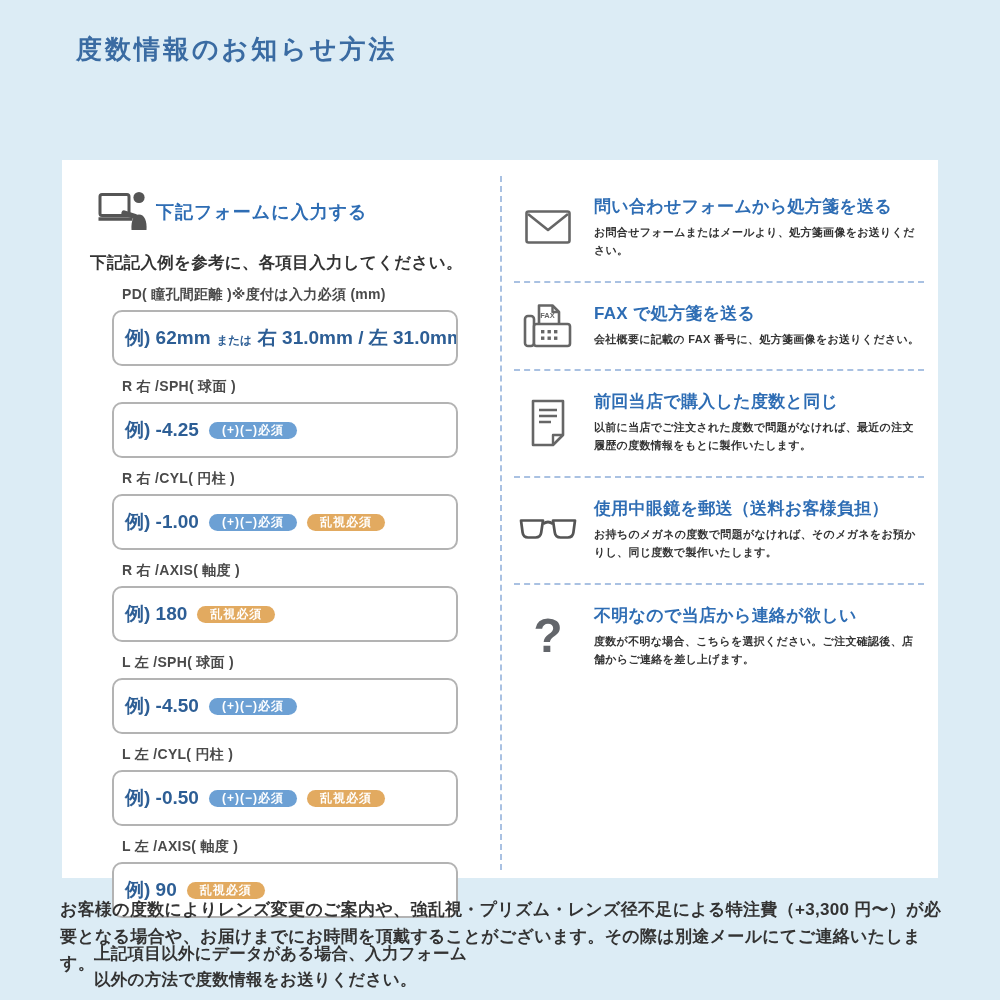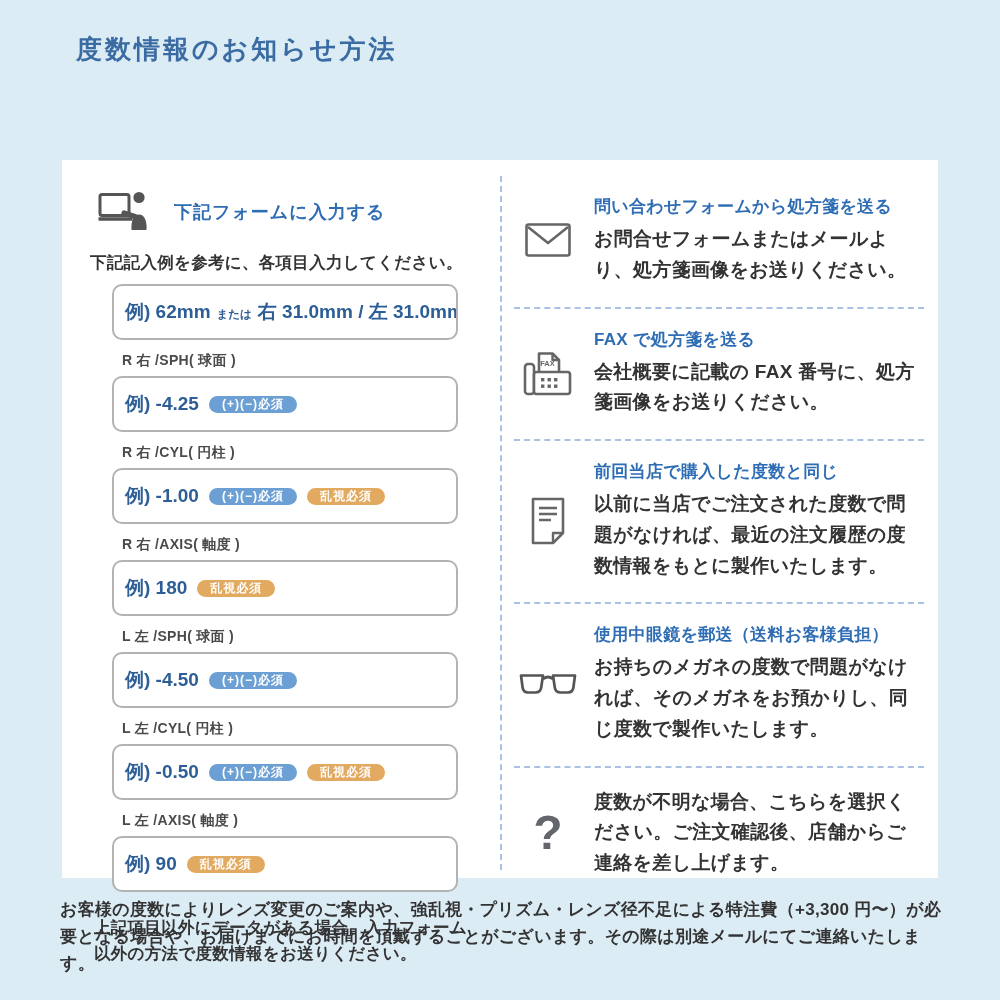--- a/index.html
+++ b/index.html
@@ -21,21 +21,21 @@
     font-size:17px; font-weight:600; line-height:1.6; letter-spacing:.3px;
   }
 
   .card {
     position:absolute; left:62px; top:160px; width:876px; height:718px;
     background:#ffffff; display:flex;
   }
 
   
   .col-left { width:438px; padding:28px 0 0 28px; }
-  .l-header { display:flex; align-items:center; gap:24px; margin:2px 0 18px 8px; }
+  .l-header { display:flex; align-items:center; gap:6px; margin:2px 0 18px 8px; }
   .l-header-label { font-size:18px; font-weight:700; color:#2e6db4; letter-spacing:1px; }
   .l-instruction { margin:0 0 10px; font-size:16.5px; font-weight:600; letter-spacing:.3px; }
   .form-rows { margin-left:22px; }
   .f-label { font-size:14px; font-weight:700; color:#4a4a4a; margin:12px 0 6px 10px; letter-spacing:.3px; }
   .f-box {
     width:346px; height:56px; background:#fff;
     border:2px solid #b3b3b3; border-radius:10px;
     display:flex; align-items:center; gap:10px; padding:0 11px;
     white-space:nowrap; overflow:hidden;
   }
@@ -54,21 +54,21 @@
   .col-right {
     flex:1; margin:16px 14px 8px 0; padding-left:12px;
     border-left:2px dashed #a9c1e2;
     display:flex; flex-direction:column;
   }
   .r-item { display:flex; align-items:center; gap:14px; padding:19px 0 21px 2px; }
   .r-item + .r-item { border-top:2px dashed #a9c1e2; }
   .r-icon { flex:0 0 64px; display:flex; justify-content:center; align-items:center; color:#5d6166; }
   .r-text { flex:1; }
   .r-title { margin:0 0 6px; font-size:17px; font-weight:700; color:#2e6db4; letter-spacing:.3px; }
-  .r-body { margin:0; font-size:19px; font-weight:600; line-height:1.62; letter-spacing:.3px; }
+  .r-body { margin:0; font-size:11px; font-weight:600; line-height:1.62; letter-spacing:.3px; }
   .q-glyph { font-size:48px; font-weight:800; color:#63666b; line-height:1; }
 
   .bottom-note {
     position:absolute; left:60px; top:896px; width:892px; margin:0;
     font-size:17px; font-weight:600; line-height:1.6; letter-spacing:.3px;
   }
 </style>
 </head>
 <body>
 
@@ -87,20 +87,21 @@
             <circle cx="41" cy="7.5" r="5.6" fill="#555"></circle>
             <path d="M33.5 40 c-0.6 -9.5 2.2 -15.5 7.5 -15.5 c5.3 0 8.1 6 7.5 15.5 z" fill="#555"></path>
             <path d="M37 26.5 L26 23" stroke="#555" stroke-width="5.2" stroke-linecap="round"></path>
           </svg>
         </span>
         <span class="l-header-label">下記フォームに入力する</span>
       </div>
       <p class="l-instruction">下記記入例を参考に、各項目入力してください。</p>
       <div class="form-rows" id="form-rows">
           <div class="f-row">
+            <div class="f-label">PD( 瞳孔間距離 )※度付は入力必須 (mm)</div>
             <div class="f-box">
               <span class="f-example-group">
                 <span class="f-example">例) 62mm</span>
                 <span class="f-example small">または</span>
                 <span class="f-example">右 31.0mm / 左 31.0mm</span>
               </span>
             </div>
           </div>
           <div class="f-row">
             <div class="f-label">R 右 /SPH( 球面 )</div>
@@ -222,20 +223,21 @@
           <div class="r-text">
             <p class="r-title">使用中眼鏡を郵送（送料お客様負担）</p>
             <p class="r-body">お持ちのメガネの度数で問題がなければ、そのメガネをお預かりし、同じ度数で製作いたします。</p>
           </div>
         </div>
         <div class="r-item">
           <div class="r-icon">
             <span class="q-glyph">?</span>
           </div>
           <div class="r-text">
+            <p class="r-title">不明なので当店から連絡が欲しい</p>
             <p class="r-body">度数が不明な場合、こちらを選択ください。ご注文確認後、店舗からご連絡を差し上げます。</p>
           </div>
         </div>
       </div>
 
   </div>
 
   <p class="bottom-note">お客様の度数によりレンズ変更のご案内や、強乱視・プリズム・レンズ径不足による特注費（+3,300 円〜）が必要となる場合や、お届けまでにお時間を頂戴することがございます。その際は別途メールにてご連絡いたします。</p>
 
 </div>

